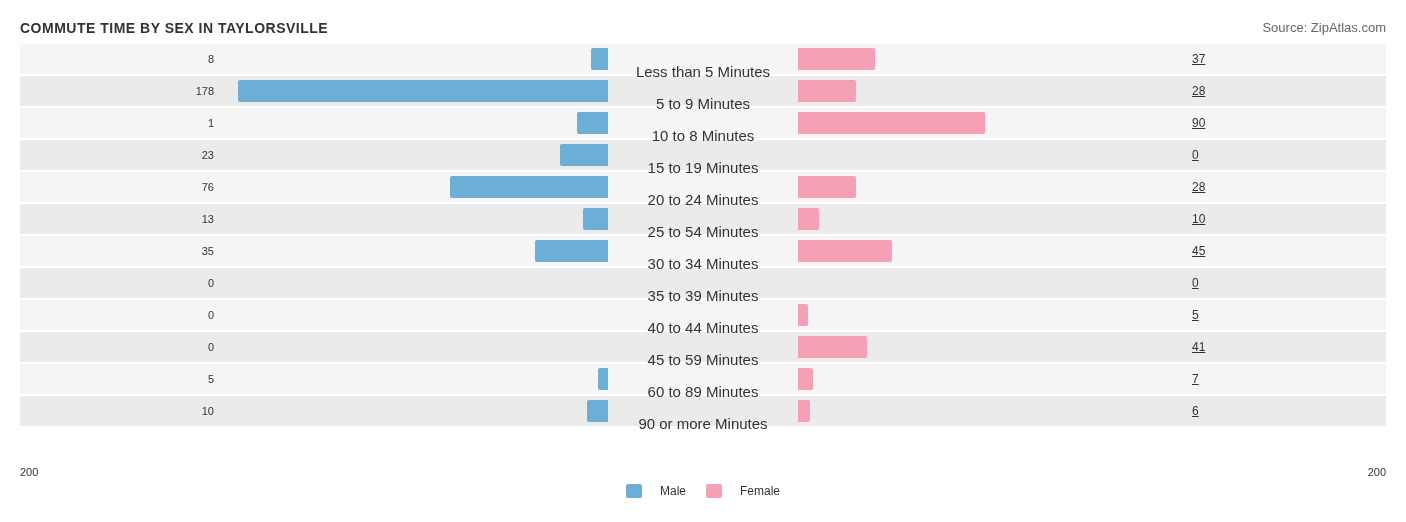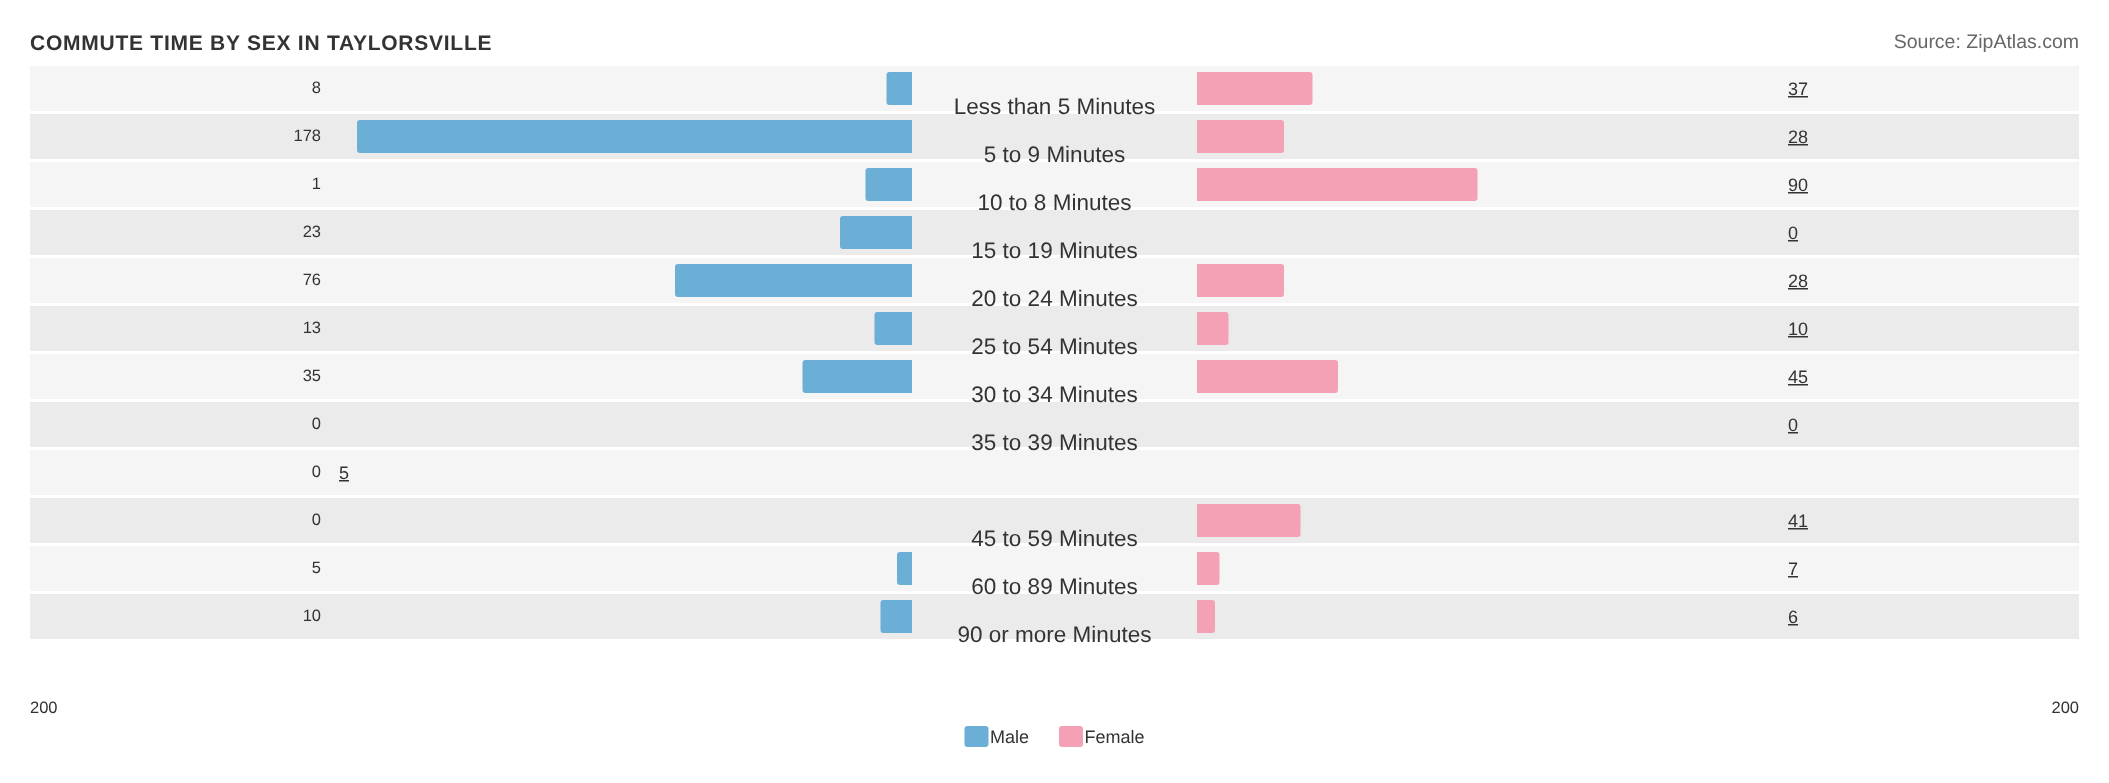--- a/index.html
+++ b/index.html
@@ -118,21 +118,21 @@
       justify-content: center;
       align-items: center;
       gap: 20px;
       margin-top: 6px;
       font-size: 12px;
       color: #333;
     }
     .legend-item {
       display: flex;
       align-items: center;
-      gap: 1px;
+      gap: 18px;
     }
     .legend-box {
       width: 16px;
       height: 14px;
       border-radius: 2px;
     }
     .axis-labels {
       display: flex;
       justify-content: space-between;
       font-size: 11px;
@@ -251,20 +251,29 @@
           </div>
           <div class="label-center">35 to 39 Minutes</div>
           <div class="bar-right-container" style="padding-left: 95px;">
             <div class="bar-pink" style="width: 0px;"></div>
           </div>
         </div>
         <div class="right-value">0</div>
       </div>
       <div class="row">
         <div class="left-value">0</div>
+        <div class="bars-center">
+          <div class="bar-left-container" style="padding-right: 95px;">
+            <div class="bar-blue" style="width: 0px;"></div>
+          </div>
+          <div class="label-center">40 to 44 Minutes</div>
+          <div class="bar-right-container" style="padding-left: 95px;">
+            <div class="bar-pink" style="width: 10px;"></div>
+          </div>
+        </div>
         <div class="right-value">5</div>
       </div>
       <div class="row">
         <div class="left-value">0</div>
         <div class="bars-center">
           <div class="bar-left-container" style="padding-right: 95px;">
             <div class="bar-blue" style="width: 0px;"></div>
           </div>
           <div class="label-center">45 to 59 Minutes</div>
           <div class="bar-right-container" style="padding-left: 95px;">

